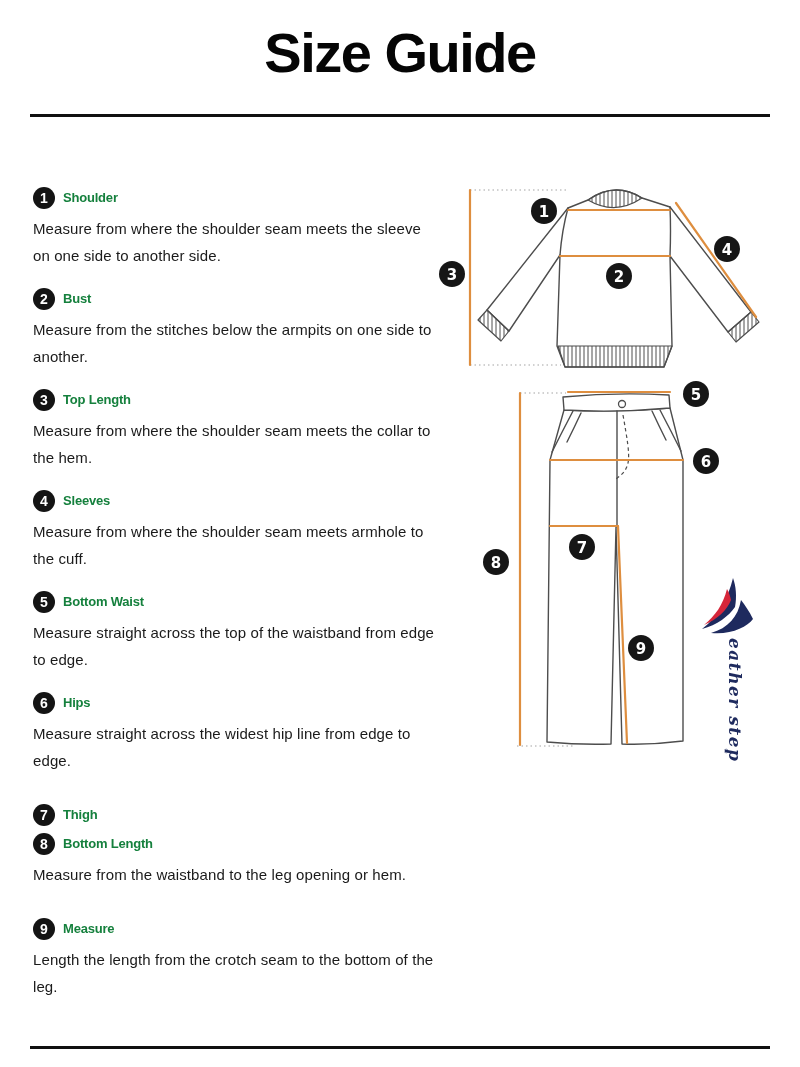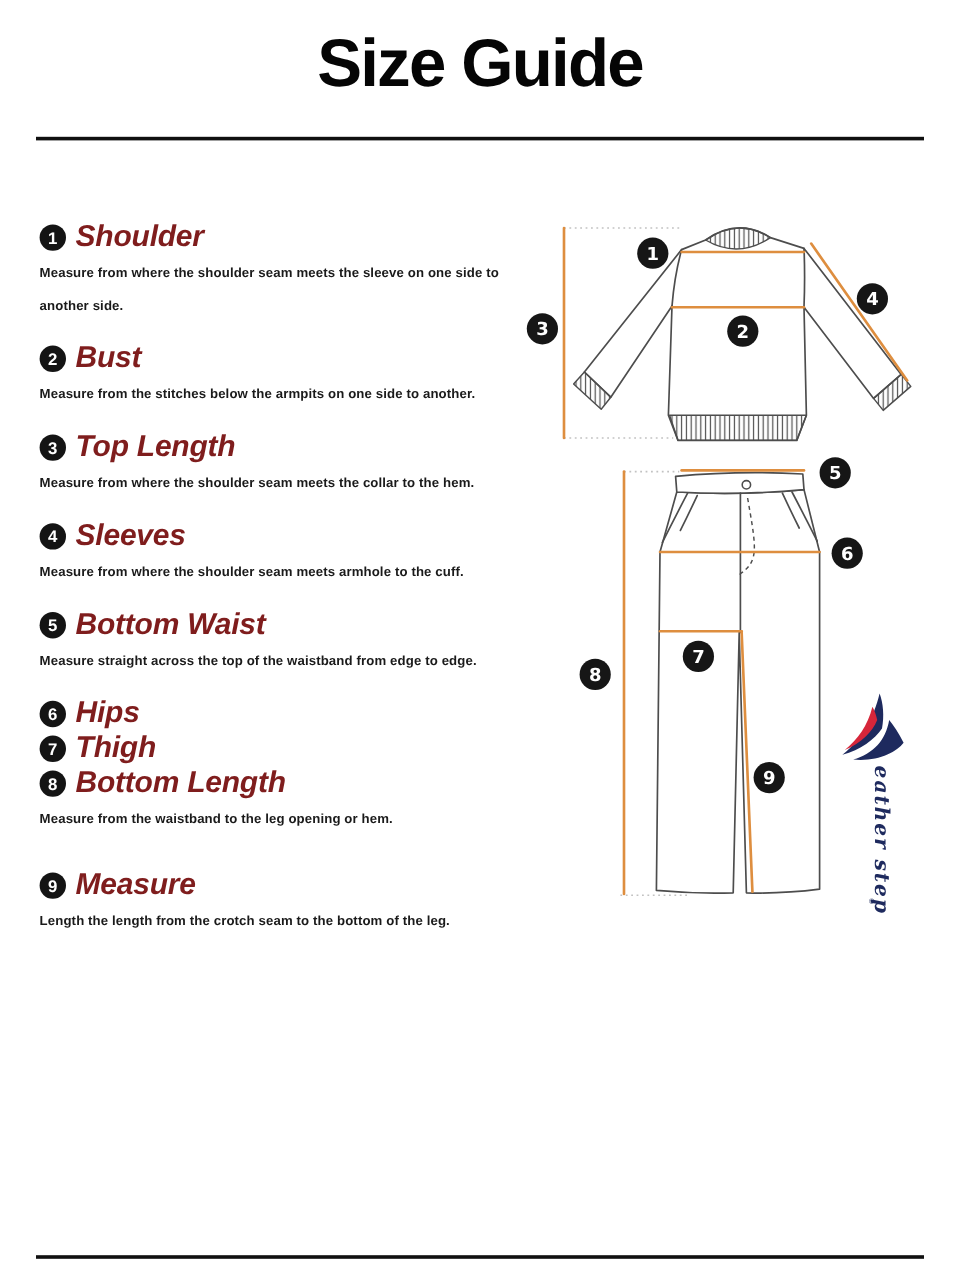--- a/index.html
+++ b/index.html
@@ -23,23 +23,23 @@
   }
   .measure-list { position:absolute; left:33px; top:186px; width:404px; }
   .m-item { margin:0; }
   .m-head { display:flex; align-items:center; height:23px; margin-bottom:6px; }
   .m-num {
     width:22px; height:22px; border-radius:50%;
     background:#141414; color:#fff; flex:0 0 22px;
     font-size:14px; font-weight:bold; line-height:22px; text-align:center;
     margin-right:8px;
   }
-  .m-label { font-size:25px; font-weight:bold; color:#7f1d1d; letter-spacing:-0.2px;font-style:italic; }
+  .m-label { font-size:13px; font-weight:bold; color:#15803d; letter-spacing:-0.2px; }
   .m-desc {
-    font-size:11px; font-weight:bold; line-height:27px;
+    font-size:15px; font-weight:normal; line-height:27px;
     color:#1a1a1a; margin:0 0 18px 0; letter-spacing:0.1px;
   }
   .m-item.single .m-desc { margin-bottom:29px; }
   .diagram-svg { position:absolute; left:430px; top:170px; }
 
   
   .outline { fill:none; stroke:#4d4d4d; stroke-width:1.4; stroke-linejoin:round; stroke-linecap:round; }
   .garment { fill:#ffffff; stroke:#4d4d4d; stroke-width:1.4; stroke-linejoin:round; }
   .rib { fill:url(#ribPat); stroke:#4d4d4d; stroke-width:1.2; stroke-linejoin:round; }
   .orange { fill:none; stroke:#DE8E3F; stroke-width:2.2; stroke-linecap:round; }
@@ -98,20 +98,21 @@
         <span class="m-num">5</span>
         <span class="m-label">Bottom Waist</span>
       </div>
       <p class="m-desc">Measure straight across the top of the waistband from edge to edge.</p>
     </div>
     <div class="m-item single">
       <div class="m-head">
         <span class="m-num">6</span>
         <span class="m-label">Hips</span>
       </div>
+      <p class="m-desc">Measure straight across the widest hip line from edge to edge.</p>
     </div>
     <div class="m-item">
       <div class="m-head">
         <span class="m-num">7</span>
         <span class="m-label">Thigh</span>
       </div>
     </div>
     <div class="m-item single">
       <div class="m-head">
         <span class="m-num">8</span>

